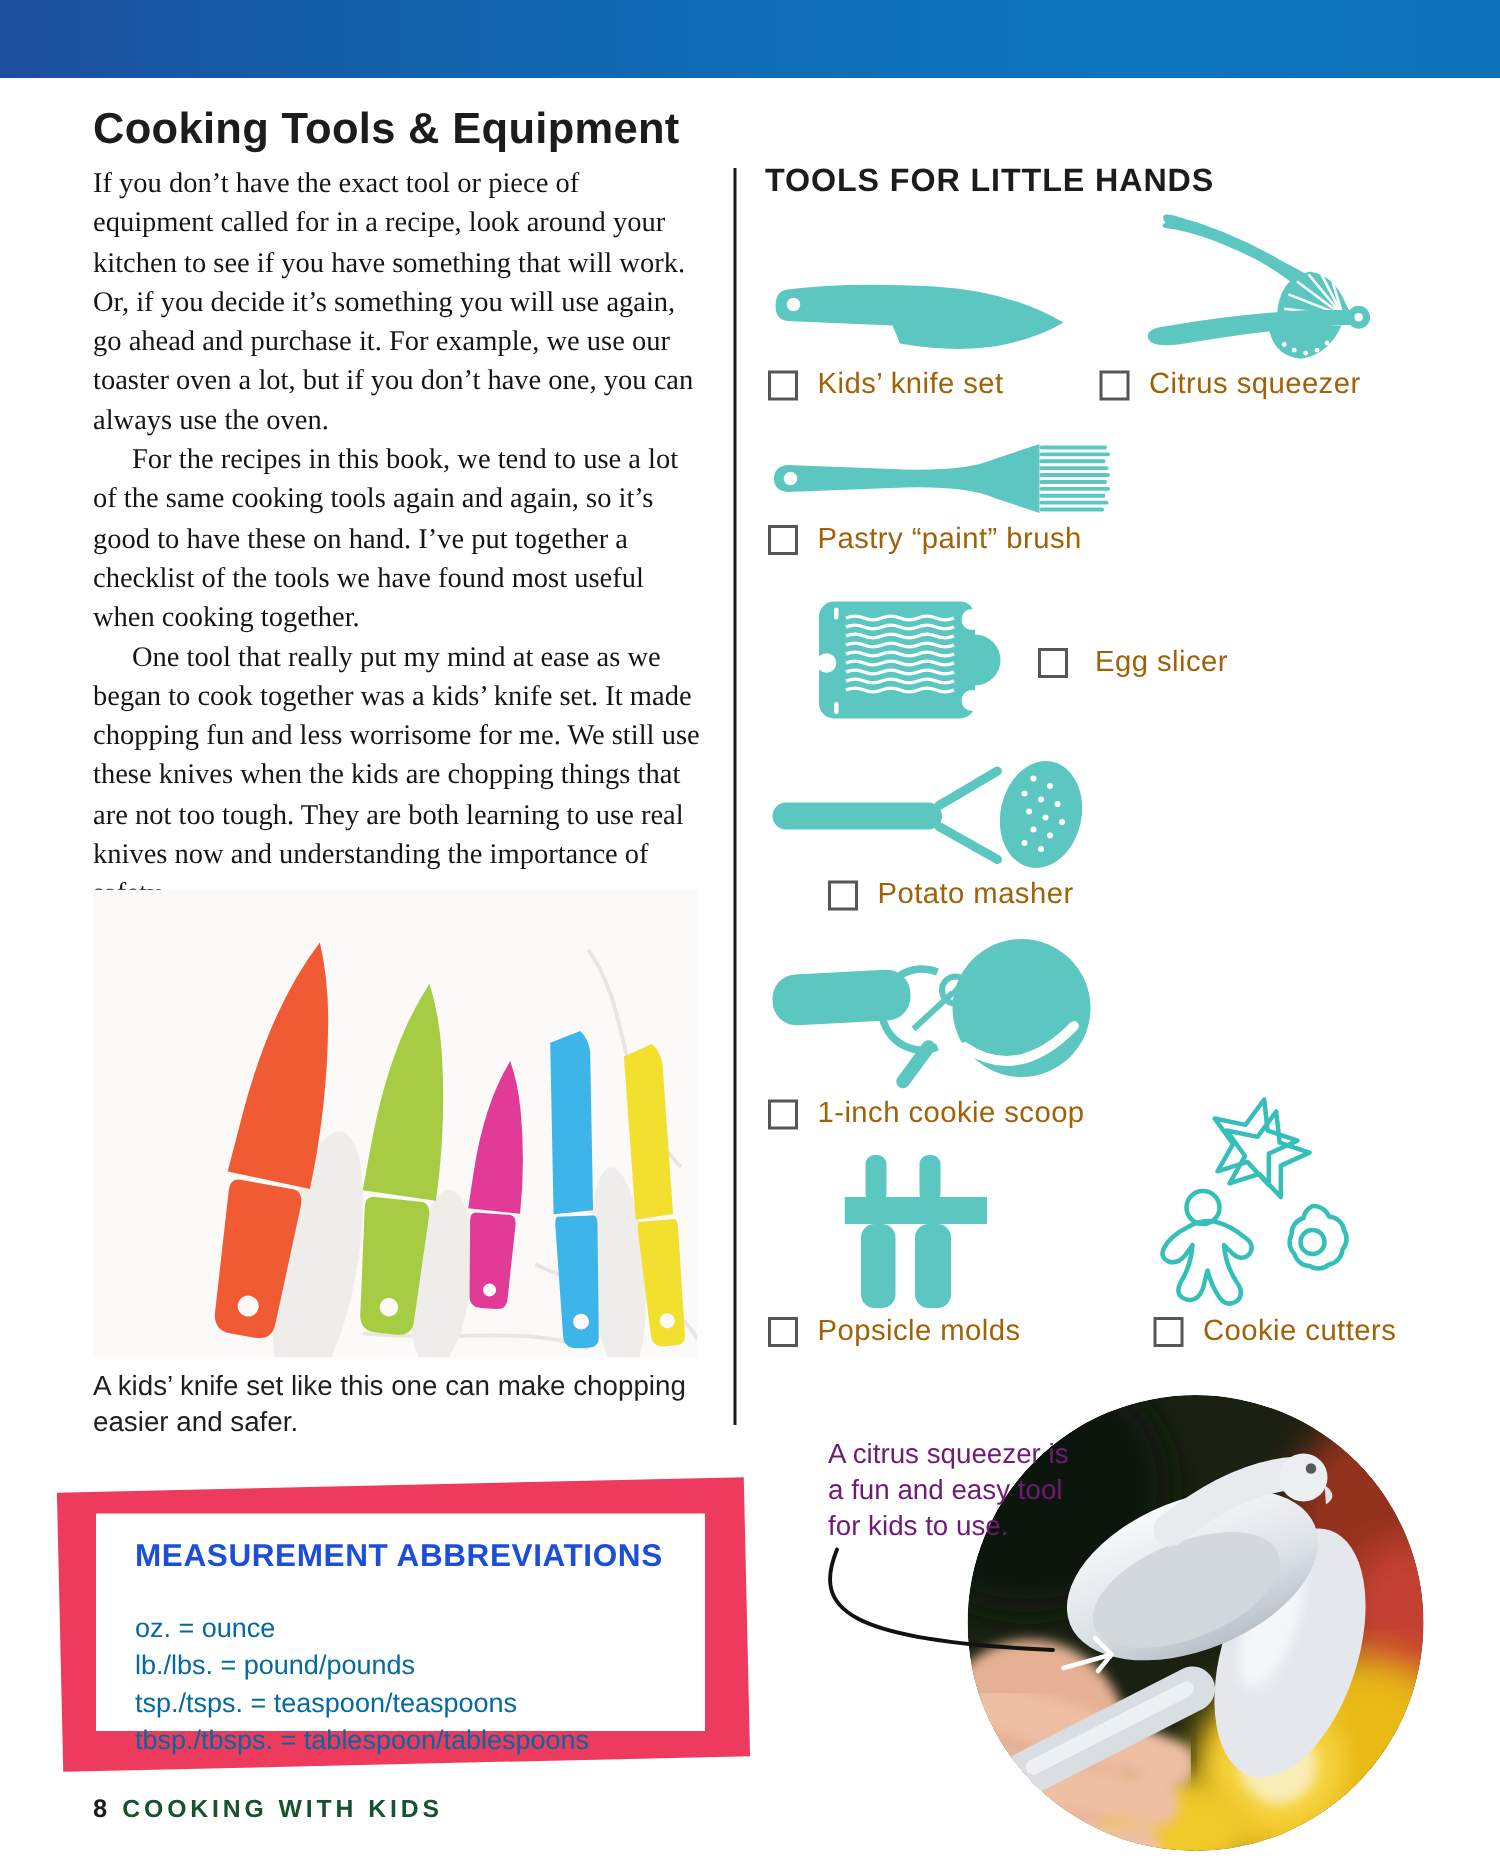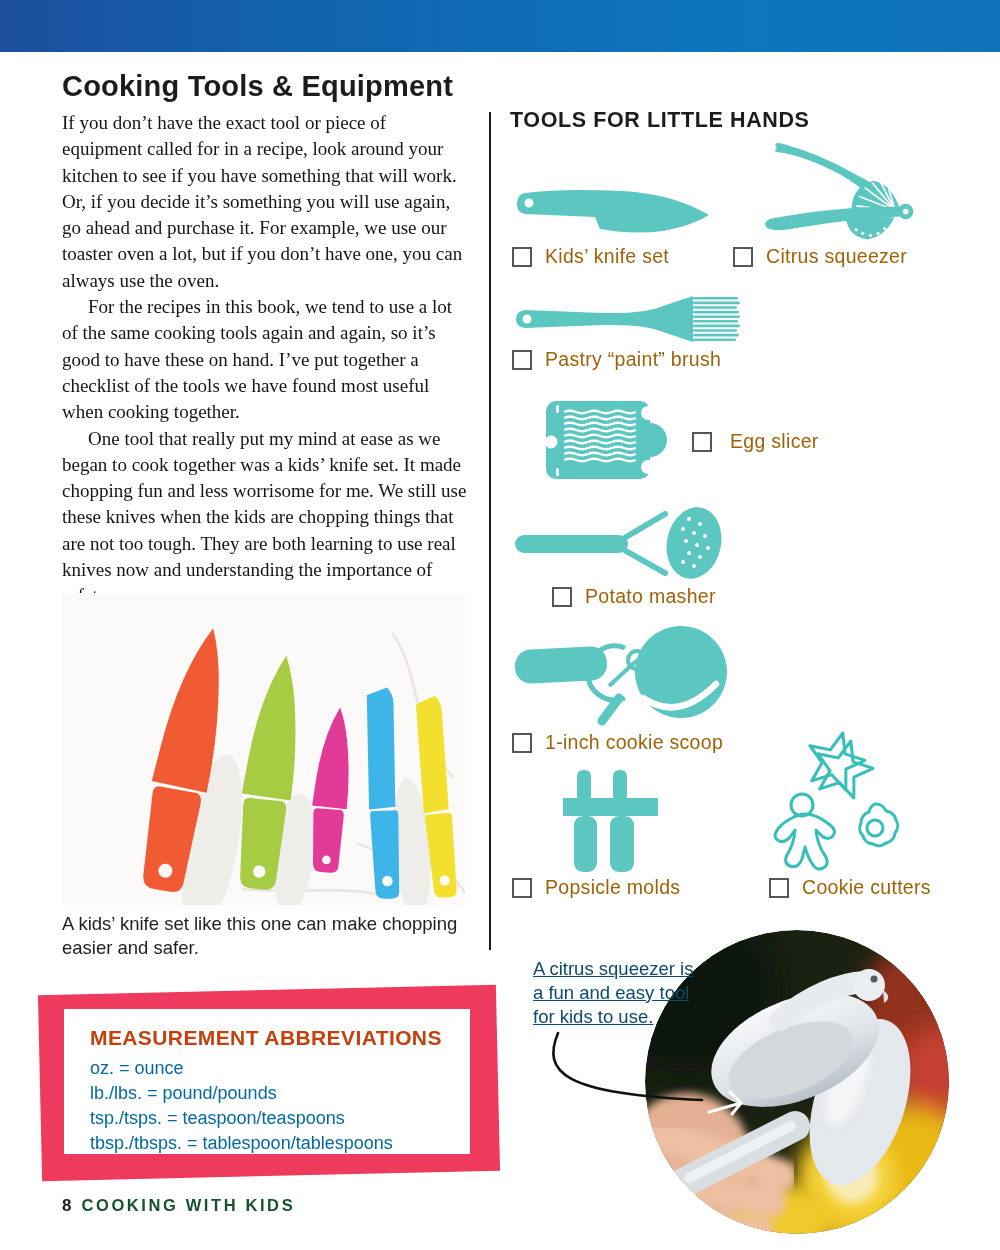--- a/index.html
+++ b/index.html
@@ -48,29 +48,29 @@
     font-size:18.5px; line-height:24px; color:#1f1f21;
   }
   .mbox-outer {
     position:absolute; left:40px; top:990px; width:458px; height:186px;
     background:#ee3a5d; transform:rotate(-1.3deg);
   }
   .mbox-inner {
     position:absolute; left:64px; top:1009px; width:406px; height:145px;
     background:#ffffff; padding:17px 0 0 26px;
   }
-  .mbox-title { font-size:21px; font-weight:bold; letter-spacing:0.4px; color:#c2410c; margin-bottom:6px; }
+  .mbox-title { font-size:21px; font-weight:bold; letter-spacing:0.4px; color:#1d4ed8; margin-bottom:23px; }
   .mbox-line { font-size:18px; line-height:25px; color:#0369a1; }
   .circle-photo {
     position:absolute; left:645px; top:930px; width:304px; height:304px;
     border-radius:50%; overflow:hidden;
   }
   .squeezer-caption {
-    position:absolute; left:533px; top:957px; width:172px;
-    font-size:18.5px; line-height:24px; color:#0c4a6e;text-decoration:underline;
+    position:absolute; left:552px; top:957px; width:172px;
+    font-size:18.5px; line-height:24px; color:#701a75;
   }
   .arrow-svg { position:absolute; left:542px; top:1030px; }
   .footer { position:absolute; left:62px; top:1196px; font-size:16.5px; color:#1d1d1f; display:flex; align-items:baseline; gap:10px; }
   .footer .pagenum { font-weight:bold; font-size:17px; letter-spacing:0; }
   .footer .booktitle { font-weight:bold; letter-spacing:2.6px; color:#14532d; }
 </style>
 </head>
 <body>
 
 <div class="page">

